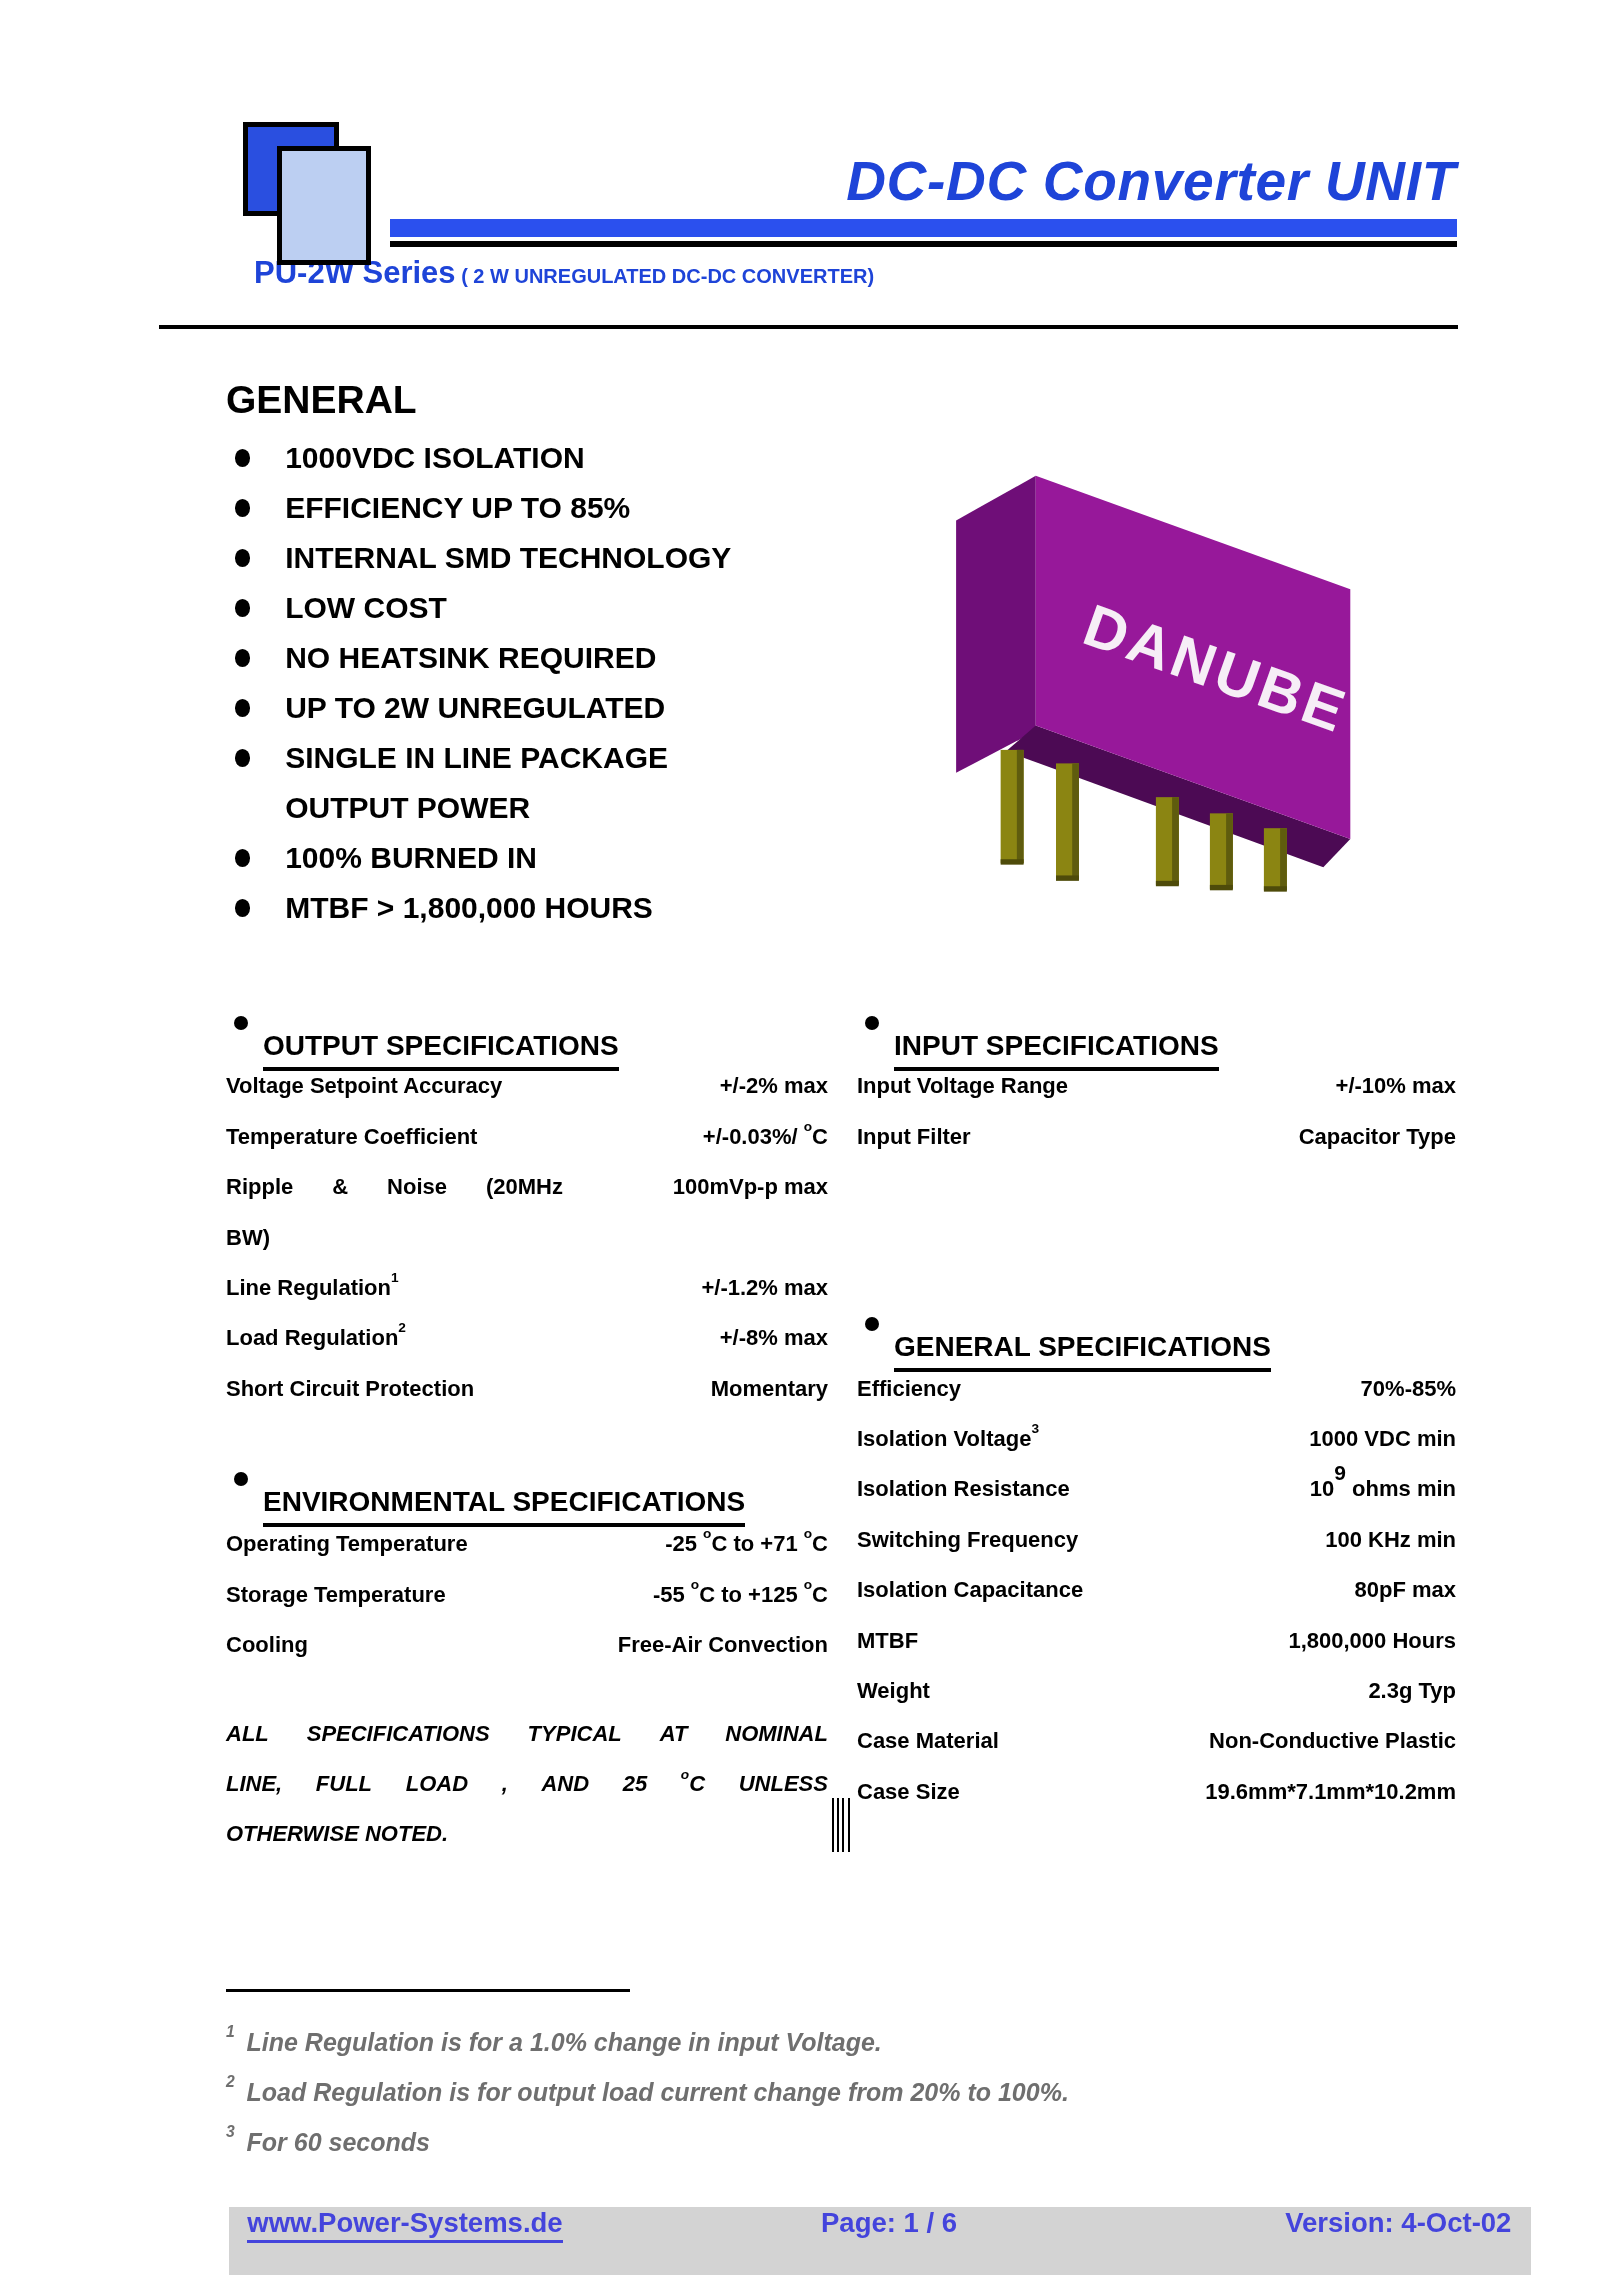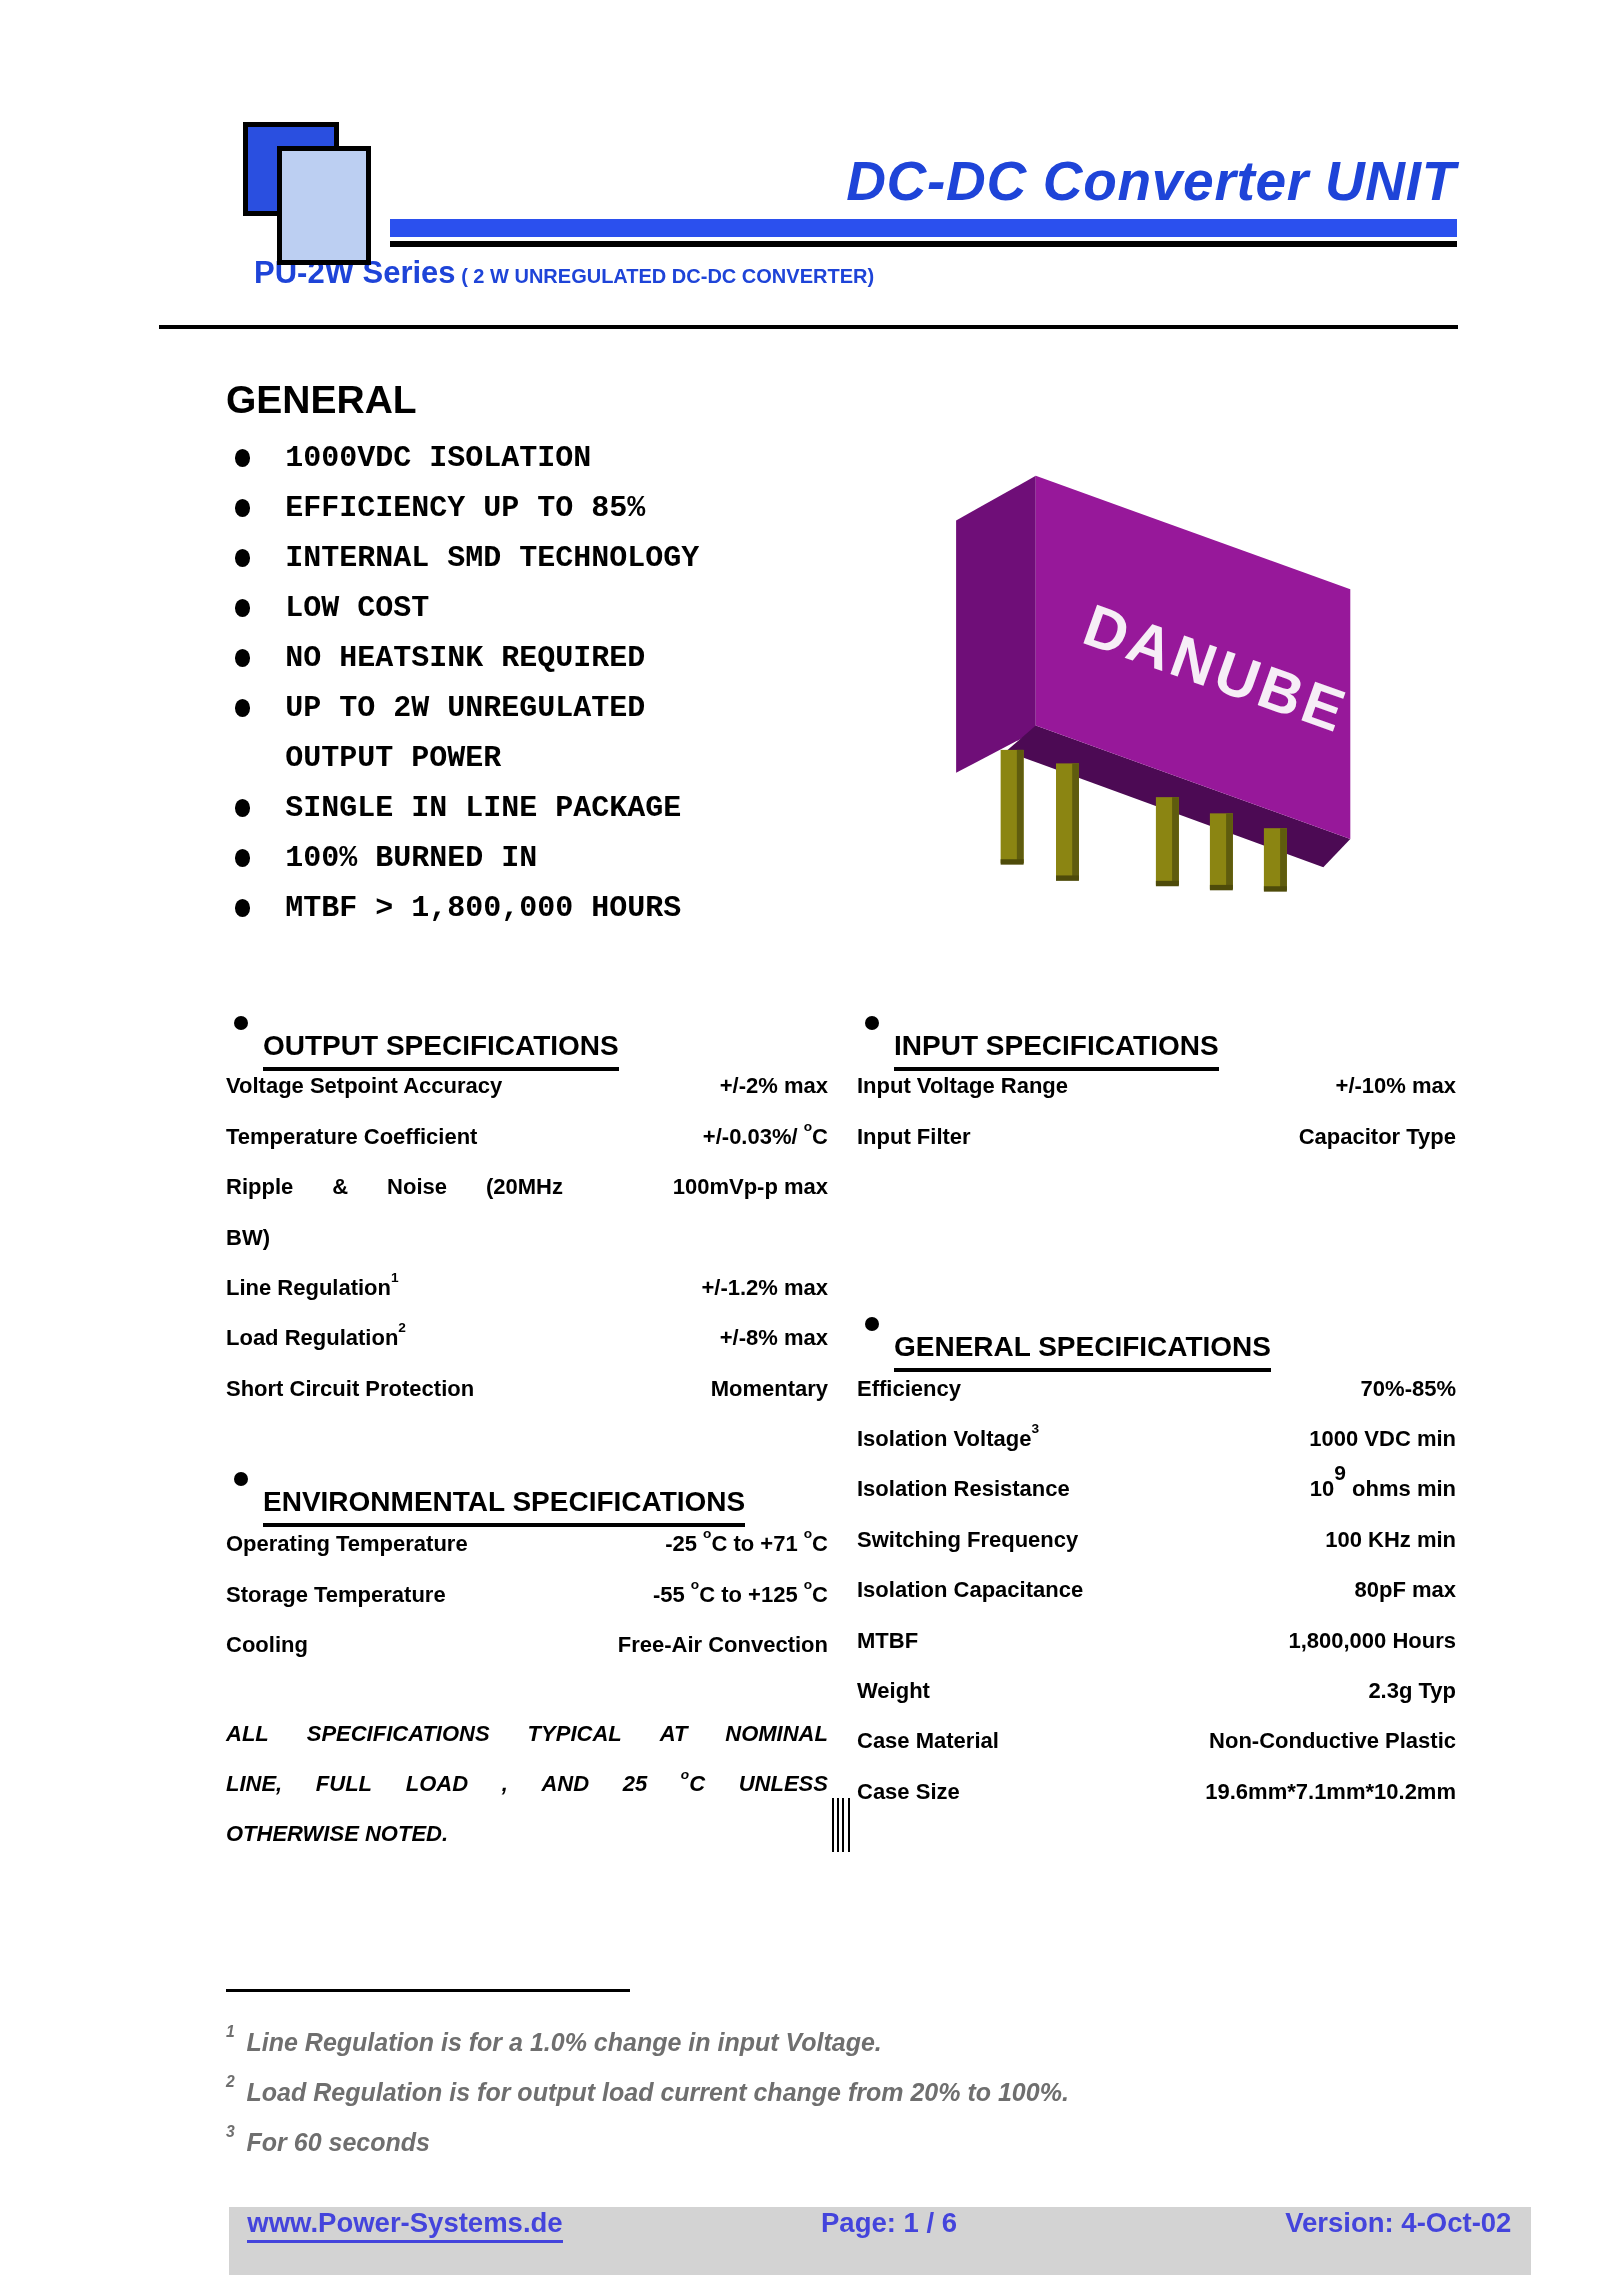--- a/index.html
+++ b/index.html
@@ -21,21 +21,21 @@
   #series-line{left:254px;top:255px;white-space:nowrap;color:var(--accent-blue);}
   #series-line .series{font-size:31px;font-weight:bold;}
   #series-line .series-sub{font-size:20px;font-weight:bold;}
   #series-rule{left:159px;top:325px;width:1299px;height:3.9px;background:#000;}
 
   
   #features-heading{left:226px;top:378px;font-size:39px;font-weight:bold;color:#000;}
   #feature-list{left:226px;top:433px;width:720px;}
   .f-item{height:50px;display:flex;align-items:center;}
   .f-bullet{width:15.7px;height:18.3px;border-radius:50%;background:#000;margin-left:8.5px;flex:0 0 15.7px;}
-  .f-text{margin-left:35px;font-size:30px;font-weight:bold;color:#000;white-space:nowrap;font-family:Liberation Mono, monospace;}
+  .f-text{margin-left:35px;font-size:30px;font-weight:bold;color:#000;white-space:nowrap;}
 
   
   .sec-head{display:flex;align-items:flex-start;flex-direction:column;}
   .sec-bullet{width:14.4px;height:17px;border-radius:50%;background:#000;margin-left:7.9px;margin-top:7.9px;flex:0 0 14.4px;}
   .sec-title{margin-left:37px;font-size:28px;font-weight:bold;color:#000;border-bottom:4.6px solid #000;padding-bottom:4.6px;white-space:nowrap;}
   .srow{display:flex;justify-content:space-between;align-items:baseline;font-size:22px;font-weight:bold;color:#000;line-height:50px;height:50px;}
   .srow .lbl{white-space:nowrap;}
   .srow .val{white-space:nowrap;text-align:right;}
   .srow sup{font-size:13.7px;vertical-align:13px;line-height:0;}
   .srow sup.bigsup{font-size:21px;vertical-align:15.7px;}
@@ -109,26 +109,26 @@
       </div>
     <div class="f-item">
         <span class="f-bullet"></span>
         <span class="f-text">NO HEATSINK REQUIRED</span>
       </div>
     <div class="f-item">
         <span class="f-bullet"></span>
         <span class="f-text">UP TO 2W UNREGULATED</span>
       </div>
     <div class="f-item">
+        <span class="f-bullet"></span>
+        <span class="f-text">SINGLE IN LINE PACKAGE</span>
+      </div>
+    <div class="f-item">
         <span class="f-bullet" style="visibility: hidden;"></span>
         <span class="f-text">OUTPUT POWER</span>
-      </div>
-    <div class="f-item">
-        <span class="f-bullet"></span>
-        <span class="f-text">SINGLE IN LINE PACKAGE</span>
       </div>
     <div class="f-item">
         <span class="f-bullet"></span>
         <span class="f-text">100% BURNED IN</span>
       </div>
     <div class="f-item">
         <span class="f-bullet"></span>
         <span class="f-text">MTBF &gt; 1,800,000 HOURS</span>
       </div>
   </div>

